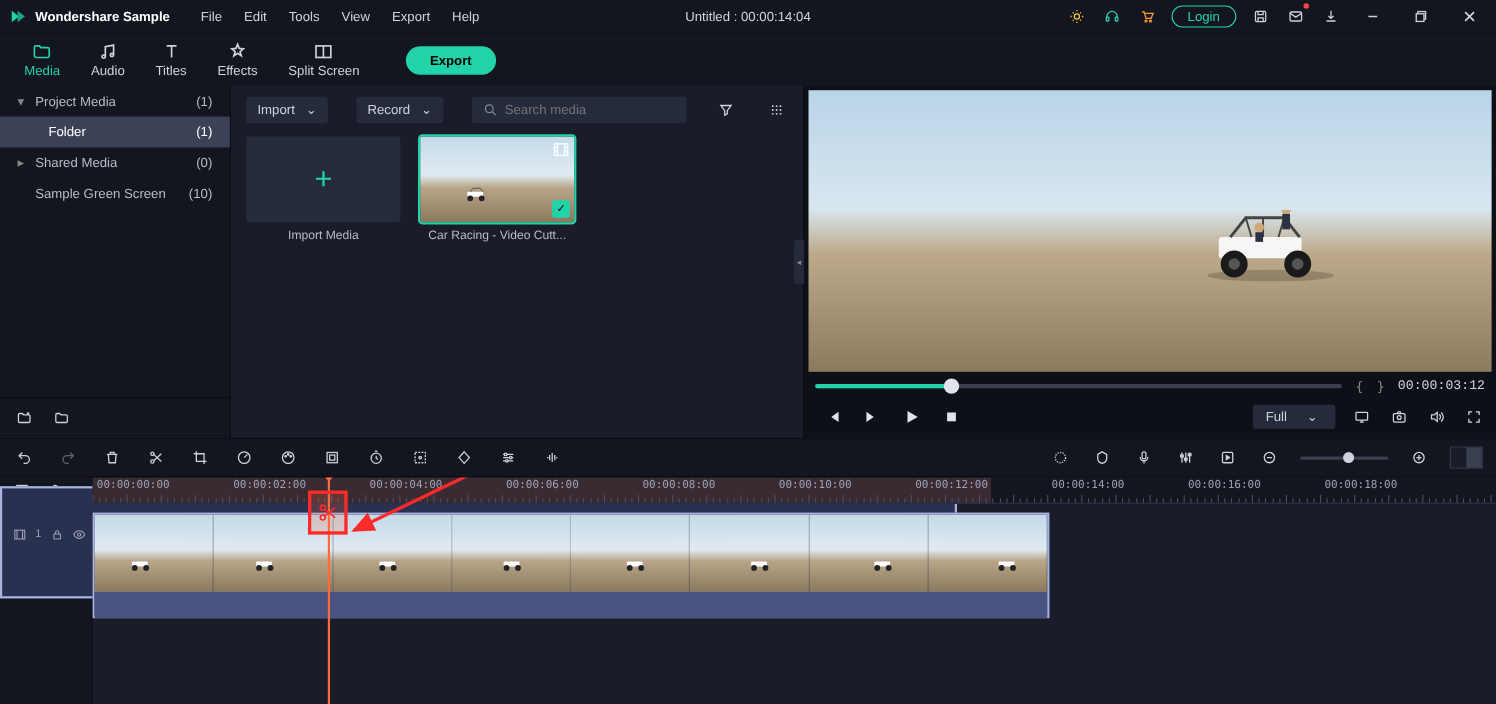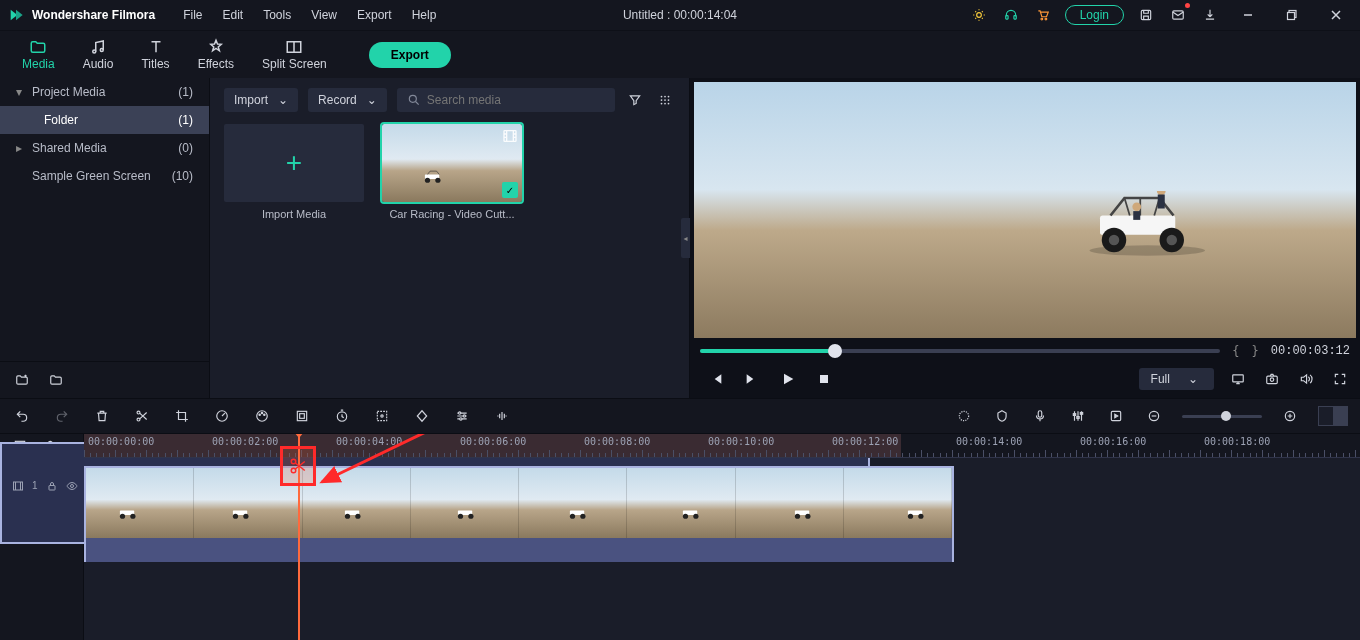--- a/index.html
+++ b/index.html
@@ -30,21 +30,21 @@
 .sidebar{width:210px;background:#14161f;border-right:1px solid #0b0d14;display:flex;flex-direction:column}
 .side-list{flex:1;overflow:auto}
 .side-row{display:flex;align-items:center;padding:7px 16px;cursor:pointer;justify-content:space-between;color:#b8bcc8}
 .side-row .expand{width:10px;margin-right:6px;color:#888}
 .side-row .label{flex:1}
 .side-row.sel{background:#3b4156;color:#fff}
 .side-row.child{padding-left:44px}
 .side-footer{display:flex;gap:14px;padding:8px 12px;border-top:1px solid #0b0d14}
 
 .media-panel{flex:0 0 480px;background:#1a1d29;padding:10px 14px;border-right:1px solid #0b0d14;position:relative}
-.media-top{display:flex;align-items:center;gap:10px;margin-bottom:12px}
+.media-top{display:flex;align-items:center;gap:26px;margin-bottom:12px}
 .dropdown{background:#262b3c;border-radius:3px;padding:5px 10px;display:flex;align-items:center;gap:10px;cursor:pointer}
 .search{flex:1;background:#262b3c;border-radius:3px;padding:5px 10px;display:flex;align-items:center;gap:6px;color:#828898}
 .search input{background:none;border:none;outline:none;color:#d0d3dc;flex:1;font-size:12px}
 .thumbs{display:flex;gap:18px}
 .thumb{width:140px;display:flex;flex-direction:column;align-items:center;gap:6px;cursor:pointer}
 .thumb-box{width:140px;height:78px;background:#262b3c;border-radius:2px;display:flex;align-items:center;justify-content:center;position:relative;overflow:hidden}
 .thumb-box.import{color:#22d3aa;font-size:28px}
 .thumb-box.sel{outline:2px solid #22d3aa}
 .thumb-label{font-size:11px;color:#b8bcc8;overflow:hidden;text-overflow:ellipsis;white-space:nowrap;width:140px;text-align:center}
 .thumb-badge{position:absolute;bottom:4px;right:4px;width:16px;height:16px;background:#22d3aa;border-radius:2px;display:flex;align-items:center;justify-content:center;color:#000;font-size:10px}
@@ -104,21 +104,21 @@
 </head>
 <body>
 
 <div class="titlebar">
   <span class="logo">
     <svg viewBox="0 0 24 24">
         <path d="M4 4 L14 12 L4 20 Z" fill="#22d3aa"></path>
         <path d="M12 4 L22 12 L12 20 Z" fill="#1aa388"></path>
       </svg>
   </span>
-  <span class="app-name">Wondershare Filmora</span>
+  <span class="app-name">Wondershare Sample</span>
   <div class="menu">
     <span class="menu-item">File</span>
     <span class="menu-item">Edit</span>
     <span class="menu-item">Tools</span>
     <span class="menu-item">View</span>
     <span class="menu-item">Export</span>
     <span class="menu-item">Help</span>
   </div>
   <span class="doc-title">Untitled : 00:00:14:04</span>
   <div class="title-right">

